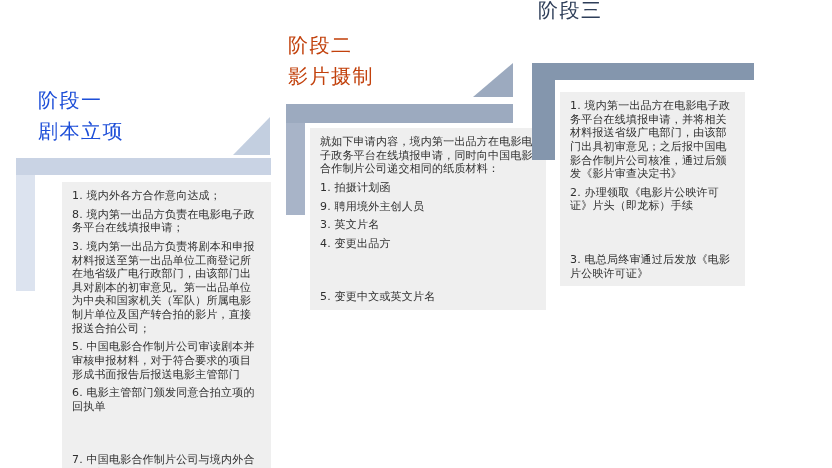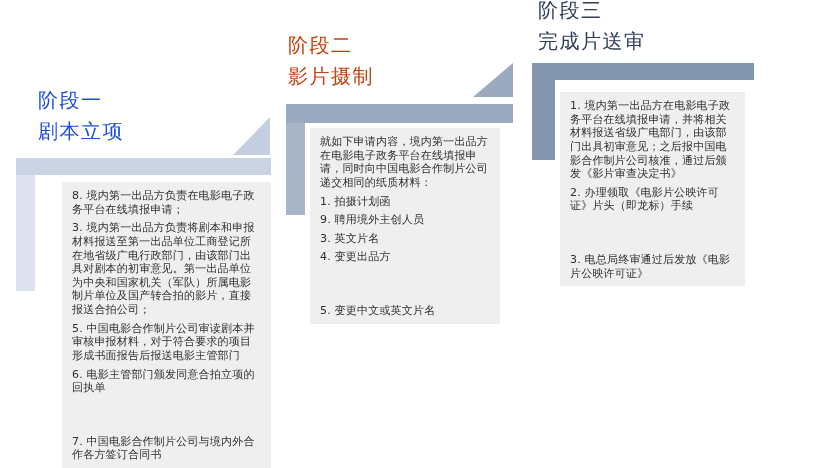--- a/index.html
+++ b/index.html
@@ -25,40 +25,41 @@
   .vbar3{left:532px;top:63px;width:23px;height:97px;}
   .tri{position:absolute;width:0;height:0;border-style:solid;border-color:transparent;}
   .tri1{left:233px;top:117px;border-width:0 0 38px 37px;}
   .tri2{left:473px;top:63px;border-width:0 0 34px 40px;}
   .box{
     position:absolute;background:#efefef;color:#2f2f2f;
     font-size:11px;line-height:1.24;letter-spacing:0.2px;
     padding:7px 10px 6px 10px;box-sizing:border-box;
   }
   .box1{left:62px;top:182px;width:209px;min-height:280px;}
-  .box2{left:310px;top:128px;width:190px;min-height:160px;}
+  .box2{left:310px;top:128px;width:236px;min-height:160px;}
   .box3{left:560px;top:92px;width:185px;min-height:136px;}
   .box p{margin:0 0 5px 0;}
   .box p:last-child{margin-bottom:0;margin-top:40px;}
 </style>
 </head>
 <body>
 
 <div class="canvas">
 
   <section>
     <h2 class="title t1" style="color: #1d4ed8;">
       <span class="tl">阶段一</span>
       <span class="tl">剧本立项</span>
     </h2>
     <div class="tri tri1" style="border-bottom-color: rgb(195, 207, 224);"></div>
     <div class="band band1" style="background: rgb(201, 211, 228);"></div>
     <div class="vbar vbar1" style="background: rgb(220, 227, 239);"></div>
     <div class="box box1" style="background: rgb(239, 239, 239); color: rgb(47, 47, 47);">
       <div>
+          <p>1. 境内外各方合作意向达成；</p>
           <p>8. 境内第一出品方负责在电影电子政务平台在线填报申请；</p>
           <p>3. 境内第一出品方负责将剧本和申报材料报送至第一出品单位工商登记所在地省级广电行政部门，由该部门出具对剧本的初审意见。第一出品单位为中央和国家机关（军队）所属电影制片单位及国产转合拍的影片，直接报送合拍公司；</p>
           <p>5. 中国电影合作制片公司审读剧本并审核申报材料，对于符合要求的项目形成书面报告后报送电影主管部门</p>
           <p>6. 电影主管部门颁发同意合拍立项的回执单</p>
           <p>7. 中国电影合作制片公司与境内外合作各方签订合同书</p>
         </div>
     </div>
   </section>
 
   <section>
@@ -77,21 +78,20 @@
           <p>3. 英文片名</p>
           <p>4. 变更出品方</p>
           <p>5. 变更中文或英文片名</p>
         </div>
     </div>
   </section>
 
   <section>
     <h2 class="title t3" style="color: rgb(46, 62, 89);">
       <span class="tl">阶段三</span>
-      <span class="tl">完成片送审</span>
     </h2>
     <div class="band band3" style="background: rgb(132, 150, 173);"></div>
     <div class="vbar vbar3" style="background: rgb(132, 150, 173);"></div>
     <div class="box box3" style="background: rgb(239, 239, 239); color: rgb(47, 47, 47);">
       <div>
           <p>1. 境内第一出品方在电影电子政务平台在线填报申请，并将相关材料报送省级广电部门，由该部门出具初审意见；之后报中国电影合作制片公司核准，通过后颁发《影片审查决定书》</p>
           <p>2. 办理领取《电影片公映许可证》片头（即龙标）手续</p>
           <p>3. 电总局终审通过后发放《电影片公映许可证》</p>
         </div>
     </div>

